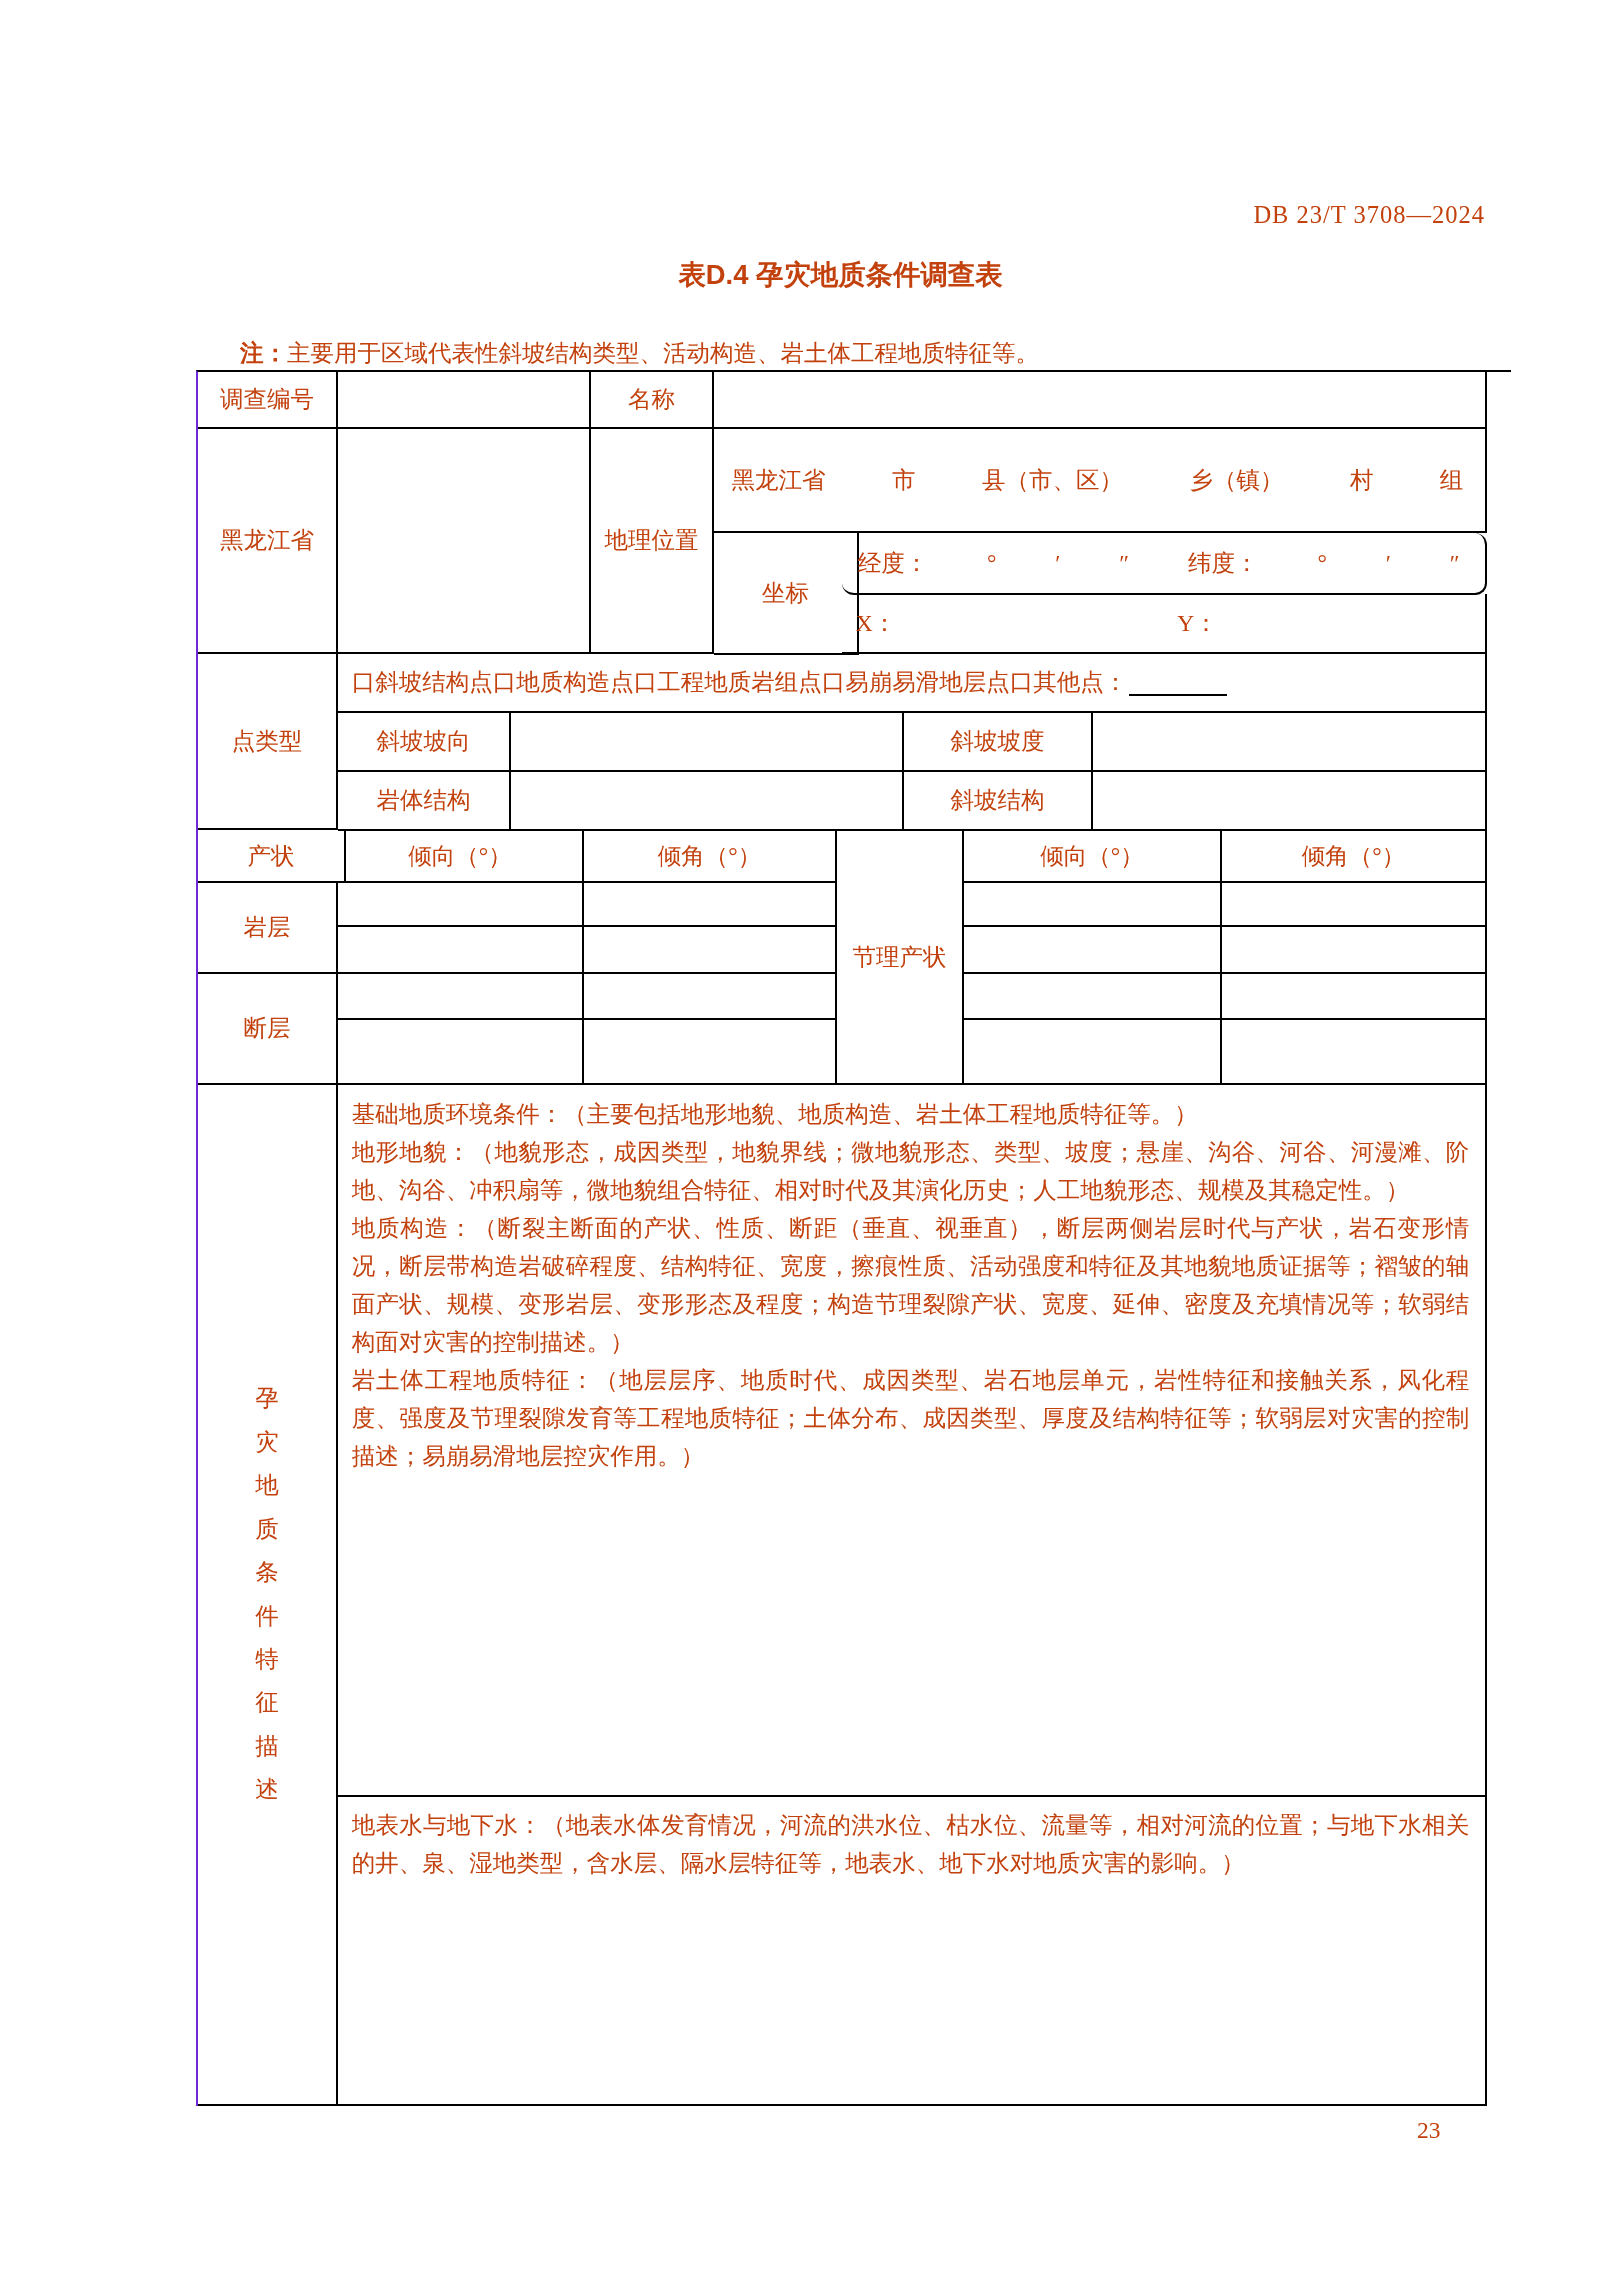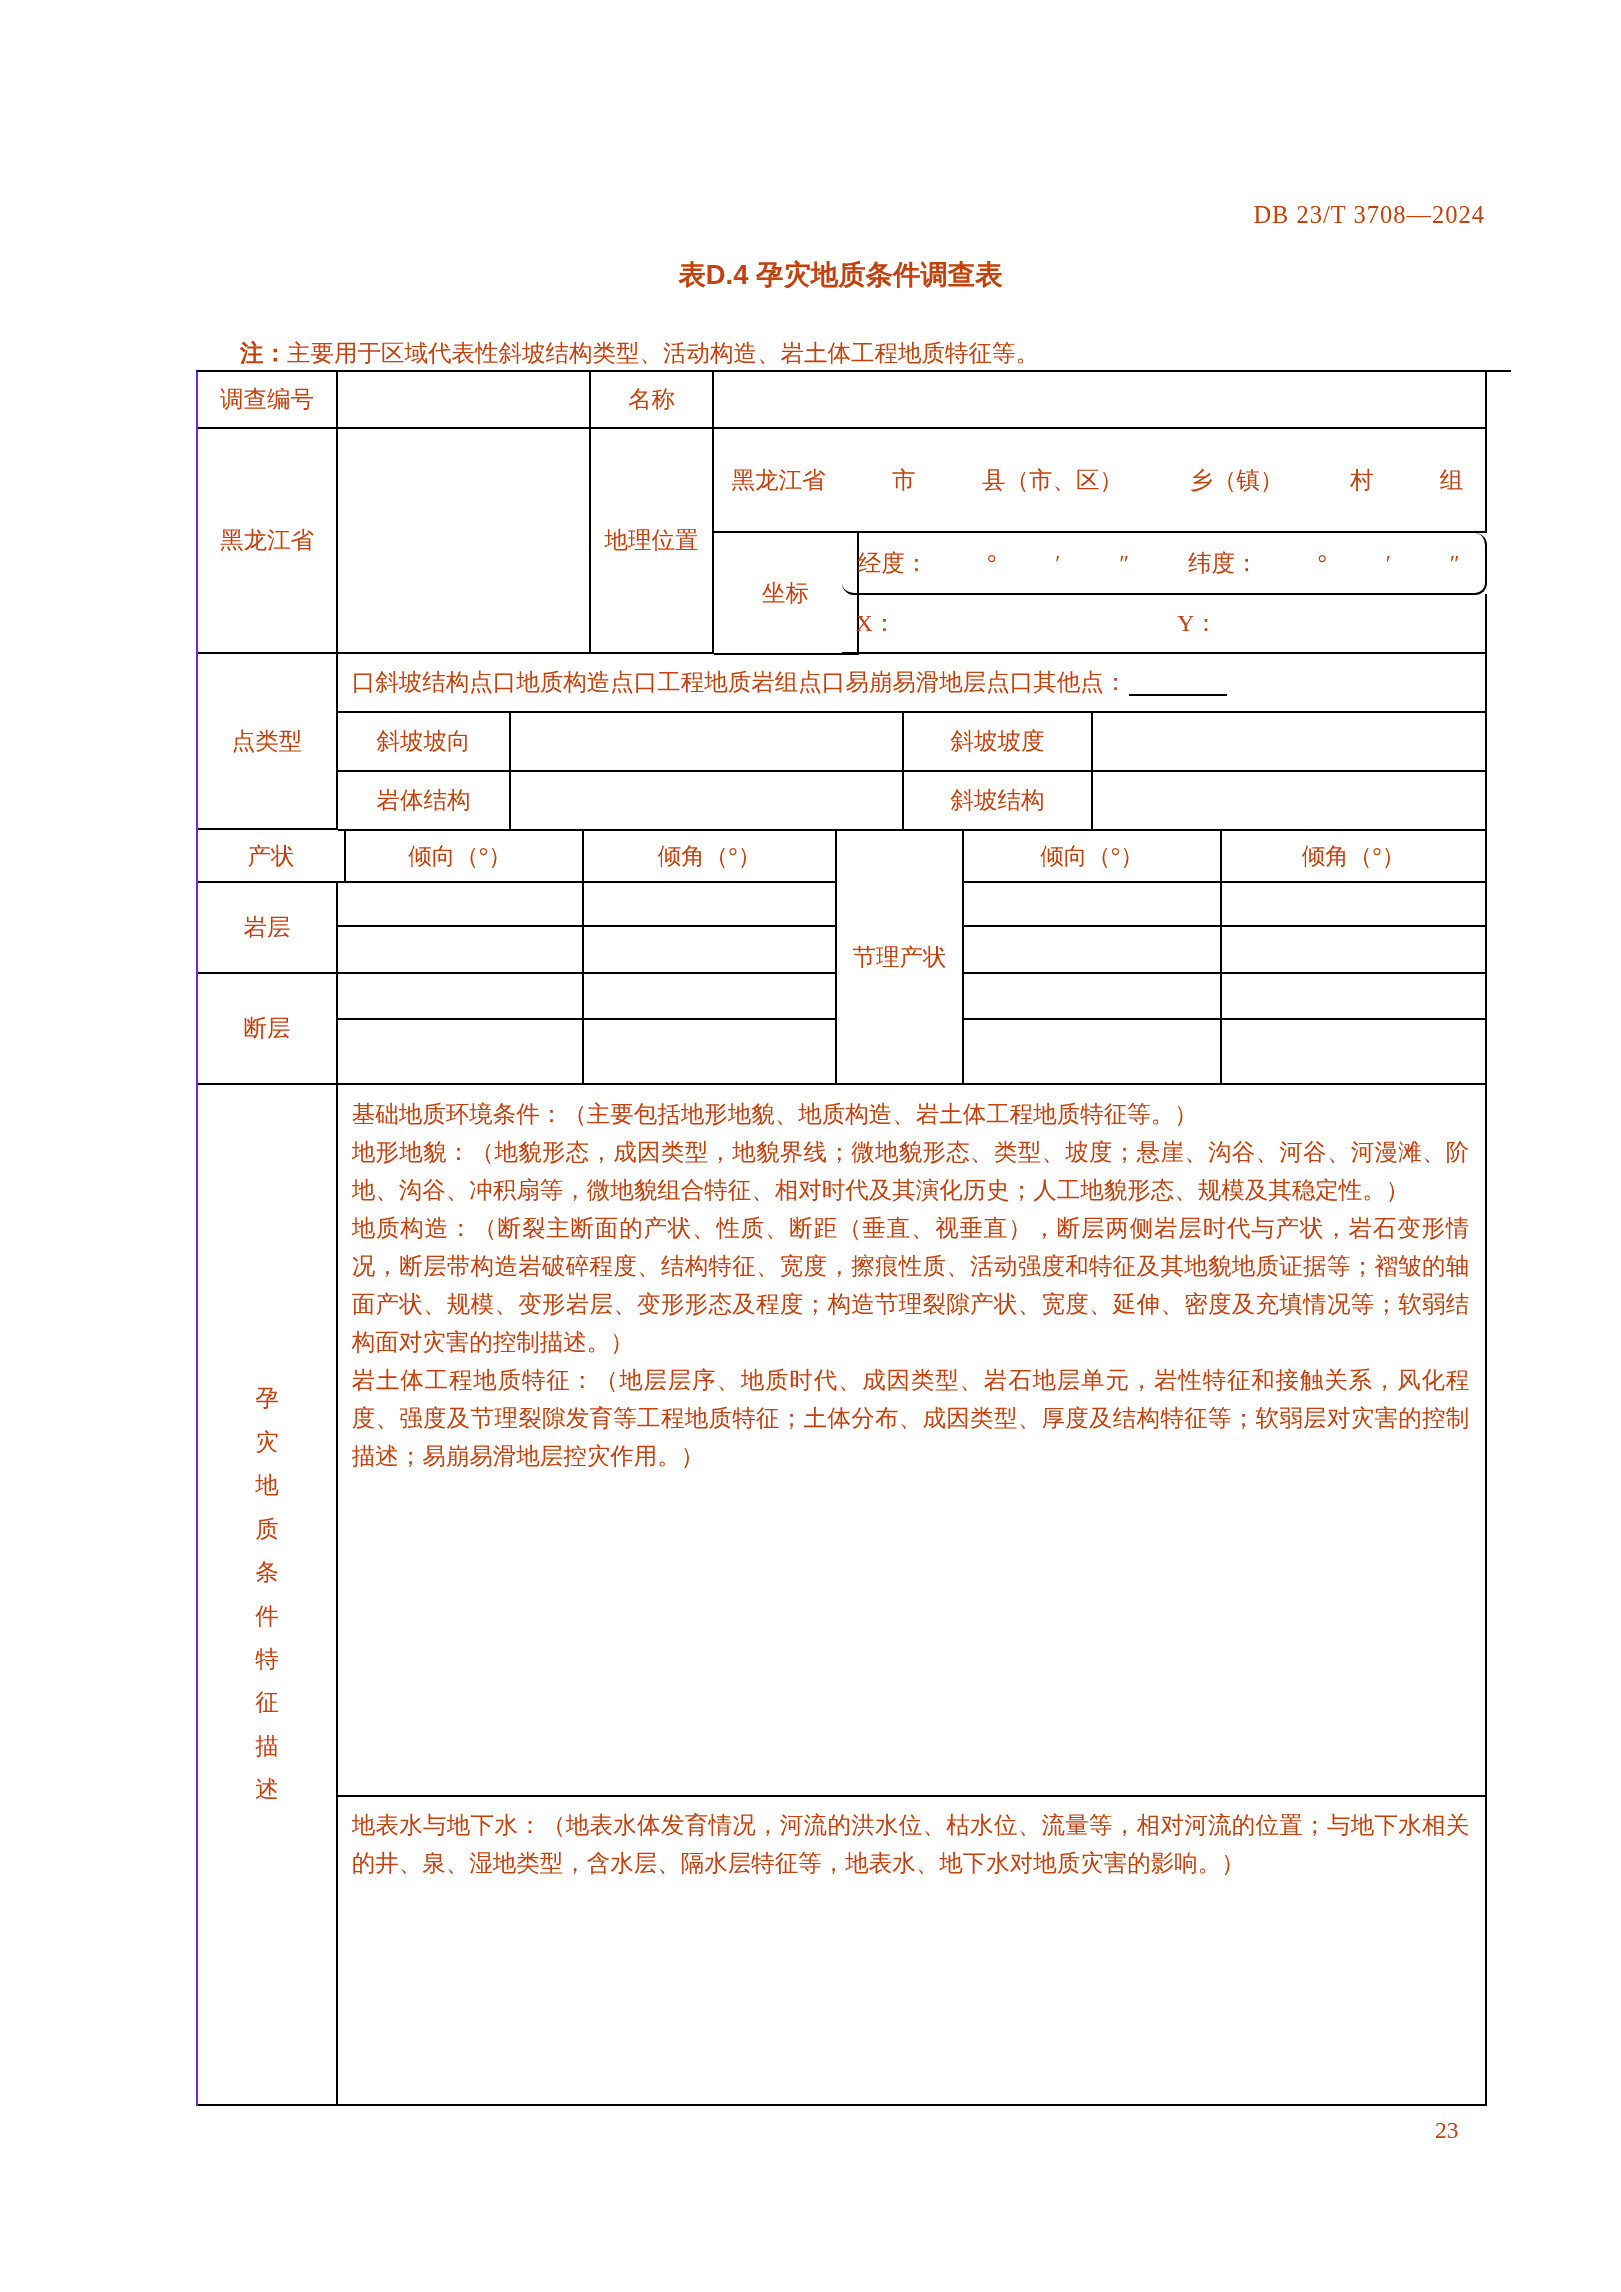--- a/index.html
+++ b/index.html
@@ -9,21 +9,21 @@
     font-family:"Liberation Serif","DejaVu Serif",serif;
     font-size:23.5px;
   }
   .doc-code { position:absolute; top:201px; right:136px; font-size:24.5px; letter-spacing:1px; }
   .title {
     position:absolute; top:257px; left:196px; width:1289px; text-align:center;
     font-family:"Liberation Sans","DejaVu Sans",sans-serif; font-weight:700; font-size:27.4px;
   }
   .note { position:absolute; top:337px; left:240px; font-size:23.5px; }
   .note .b { font-weight:700; font-family:"Liberation Sans","DejaVu Sans",sans-serif; }
-  .pageno { position:absolute; top:2117px; left:1417px; font-size:23.5px;margin-left:18px; }
+  .pageno { position:absolute; top:2117px; left:1417px; font-size:23.5px; }
 
   .tbl {
     position:absolute; left:196px; top:370px; width:1289px; height:1734px;
     border-top:2px solid #000; border-left:2px solid #6d28d9; box-sizing:content-box;padding-left:24px;
   }
   .c {
     position:absolute; box-sizing:border-box;
     border-right:2px solid #000; border-bottom:2px solid #000;
     display:flex; align-items:center; justify-content:center;
     font-size:23.5px; line-height:1.3; overflow:hidden;

